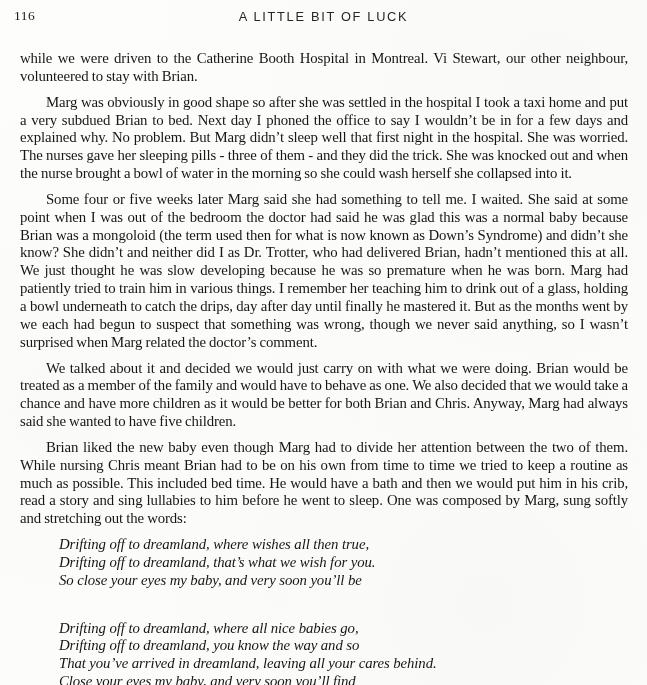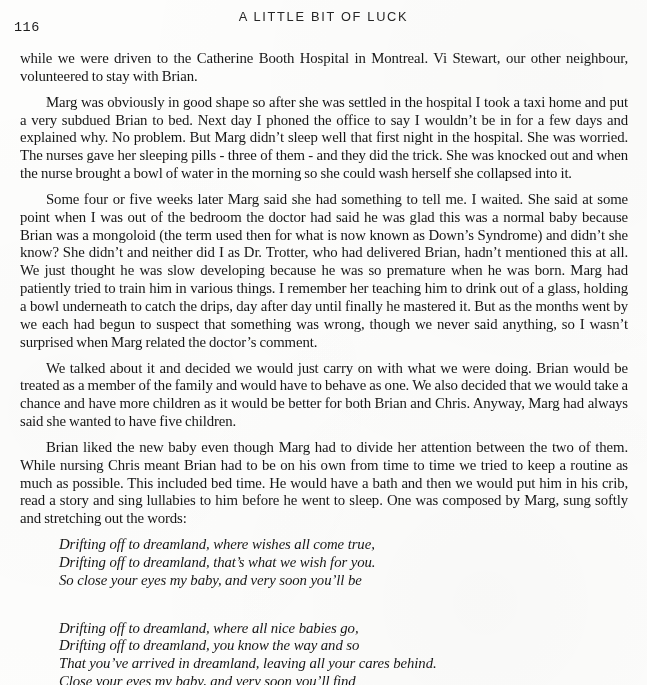--- a/index.html
+++ b/index.html
@@ -23,25 +23,24 @@
   .header {
     position: absolute;
     top: 8px;
     left: 0;
     right: 0;
     height: 22px;
   }
   .page-number {
     position: absolute;
     left: 14px;
-    top: 12px;
+    top: 0;
     font-size: 13.5px;
     letter-spacing: 0.5px;
     color: #1d1d1d;
-    font-family: Liberation Mono, monospace;
   }
   .book-title {
     position: absolute;
     left: 0;
     right: 0;
     top: 1px;
     text-align: center;
     font-family: "Liberation Sans", sans-serif;
     font-size: 12.8px;
     letter-spacing: 1.7px;
@@ -96,21 +95,21 @@
 
     <p class="para indent">Marg was obviously in good shape so after she was settled in the hospital I took a taxi home and put a very subdued Brian to bed. Next day I phoned the office to say I wouldn’t be in for a few days and explained why. No problem. But Marg didn’t sleep well that first night in the hospital. She was worried. The nurses gave her sleeping pills - three of them - and they did the trick. She was knocked out and when the nurse brought a bowl of water in the morning so she could wash herself she collapsed into it.</p>
 
     <p class="para indent">Some four or five weeks later Marg said she had something to tell me. I waited. She said at some point when I was out of the bedroom the doctor had said he was glad this was a normal baby because Brian was a mongoloid (the term used then for what is now known as Down’s Syndrome) and didn’t she know? She didn’t and neither did I as Dr. Trotter, who had delivered Brian, hadn’t mentioned this at all. We just thought he was slow developing because he was so premature when he was born. Marg had patiently tried to train him in various things. I remember her teaching him to drink out of a glass, holding a bowl underneath to catch the drips, day after day until finally he mastered it. But as the months went by we each had begun to suspect that something was wrong, though we never said anything, so I wasn’t surprised when Marg related the doctor’s comment.</p>
 
     <p class="para indent">We talked about it and decided we would just carry on with what we were doing. Brian would be treated as a member of the family and would have to behave as one. We also decided that we would take a chance and have more children as it would be better for both Brian and Chris. Anyway, Marg had always said she wanted to have five children.</p>
 
     <p class="para indent">Brian liked the new baby even though Marg had to divide her attention between the two of them. While nursing Chris meant Brian had to be on his own from time to time we tried to keep a routine as much as possible. This included bed time. He would have a bath and then we would put him in his crib, read a story and sing lullabies to him before he went to sleep. One was composed by Marg, sung softly and stretching out the words:</p>
 
     <div class="verse">
-      <div class="verse-line">Drifting off to dreamland, where wishes all come true,</div>
+      <div class="verse-line">Drifting off to dreamland, where wishes all then true,</div>
       <div class="verse-line">Drifting off to dreamland, that’s what we wish for you.</div>
       <div class="verse-line">So close your eyes my baby, and very soon you’ll be</div>
     </div>
 
     <div class="verse second">
       <div class="verse-line">Drifting off to dreamland, where all nice babies go,</div>
       <div class="verse-line">Drifting off to dreamland, you know the way and so</div>
       <div class="verse-line">That you’ve arrived in dreamland, leaving all your cares behind.</div>
       <div class="verse-line">Close your eyes my baby, and very soon you’ll find</div>
     </div>

